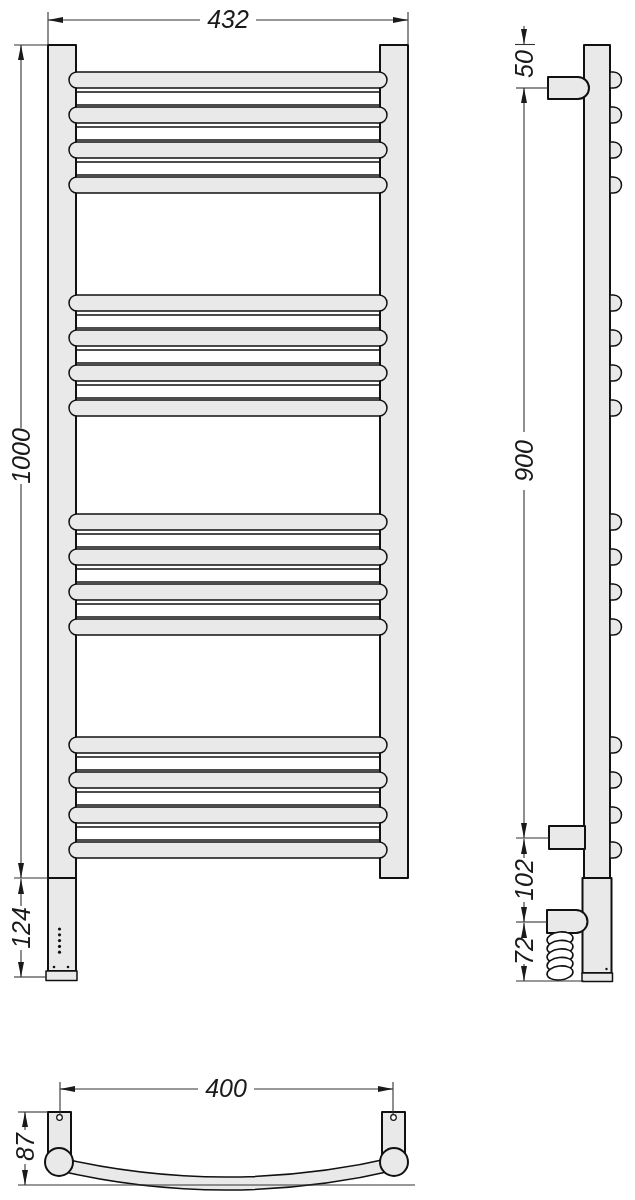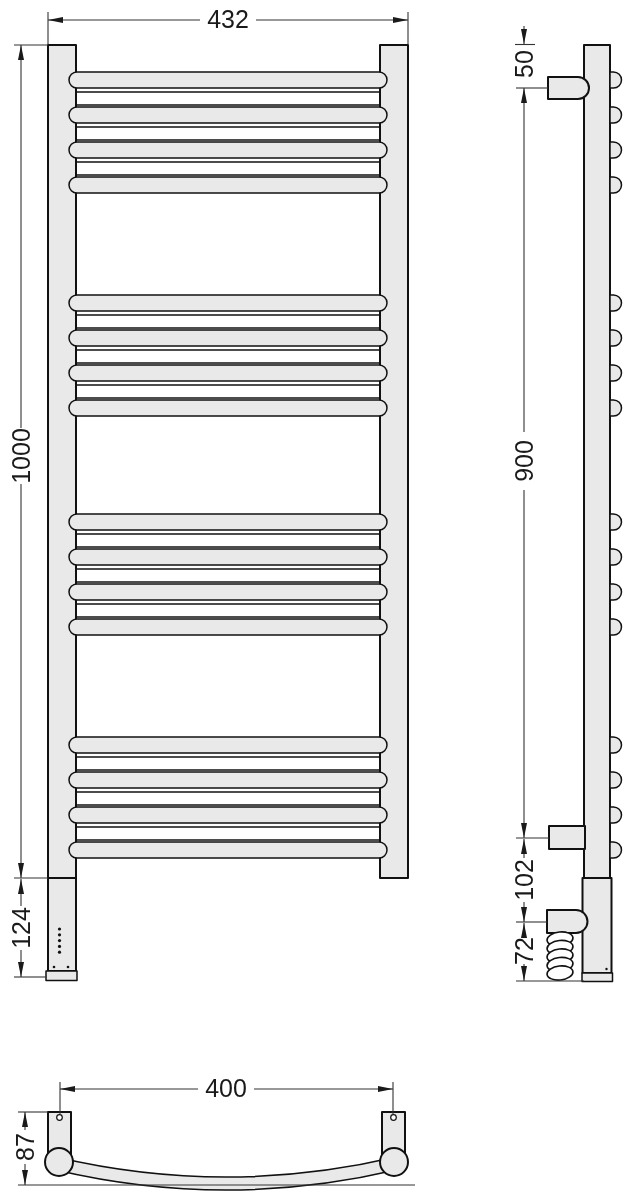--- a/index.html
+++ b/index.html
@@ -1,16 +1,16 @@
 <!DOCTYPE html>
 <html><head>
 <meta charset="utf-8">
 <style>
   html,body { margin:0; padding:0; background:#fff; }
-  .canvas { position:relative; width:631px; height:1200px; background:#fff; }
+  .canvas { position:relative; width:631px; height:1200px; background:#fff;font-style:italic; }
   svg text {
     font-family:"Liberation Sans", sans-serif;
     font-size:25px;
     fill:#1a1a1a;
   }
   .part  { fill:#e9e9e9; stroke:#111111; stroke-width:2; stroke-linejoin:round; }
   .thin  { stroke-width:1.5; }
   .wline { stroke:#111111; stroke-width:1.5; fill:none; }
   .dim   { stroke:#333333; stroke-width:1.1; fill:none; }
   .arr   { fill:#1a1a1a; stroke:none; }

